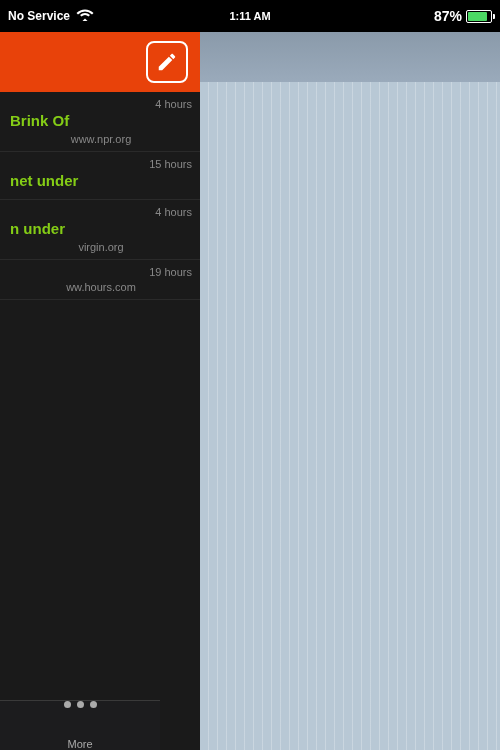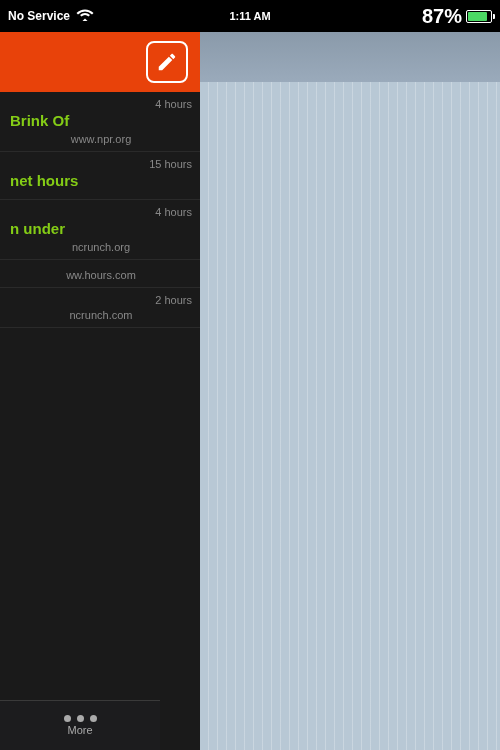--- a/index.html
+++ b/index.html
@@ -38,21 +38,21 @@
       font-weight: 600;
       position: absolute;
       left: 50%;
       transform: translateX(-50%);
     }
     .status-right {
       display: flex;
       align-items: center;
       gap: 4px;
       color: #fff;
-      font-size: 20px;
+      font-size: 14px;
       font-weight: 600;
     }
     .wifi-icon {
       display: inline-block;
     }
     .battery-container {
       display: flex;
       align-items: center;
       gap: 2px;
     }
@@ -160,21 +160,21 @@
     .tab-bar {
       position: absolute;
       bottom: 0;
       left: 0;
       width: 160px;
       height: 50px;
       background: #1c1c1e;
       border-top: 1px solid #3a3a3a;
       display: flex;
       align-items: center;
-      justify-content: center;
+      justify-content: space-between;
       flex-direction: column;
     }
     .tab-dots {
       display: flex;
       gap: 6px;
       margin-bottom: 2px;
     }
     .tab-dot {
       width: 7px;
       height: 7px;
@@ -256,39 +256,35 @@
     <div class="feed-list">
 
       <div class="feed-item">
         <div class="feed-item-time">4 hours</div>
         <div class="feed-item-title">Brink Of</div>
         <div class="feed-item-source">www.npr.org</div>
       </div>
 
       <div class="feed-item">
         <div class="feed-item-time">15 hours</div>
-        <div class="feed-item-title">net hours</div>
+        <div class="feed-item-title">net under</div>
       </div>
 
       <div class="feed-item">
         <div class="feed-item-time">4 hours</div>
         <div class="feed-item-title">n under</div>
-        <div class="feed-item-source">ncrunch.org</div>
+        <div class="feed-item-source">virgin.org</div>
       </div>
 
       <div class="feed-item">
+        <div class="feed-item-time">19 hours</div>
         <div class="feed-item-title"></div>
         <div class="feed-item-source">ww.hours.com</div>
       </div>
 
-      <div class="feed-item">
-        <div class="feed-item-time">2 hours</div>
-        <div class="feed-item-title"></div>
-        <div class="feed-item-source">ncrunch.com</div>
-      </div>
 
     </div>
 
     <div class="tab-bar">
       <div class="tab-dots">
         <div class="tab-dot"></div>
         <div class="tab-dot"></div>
         <div class="tab-dot"></div>
       </div>
       <div class="tab-more-label">More</div>

